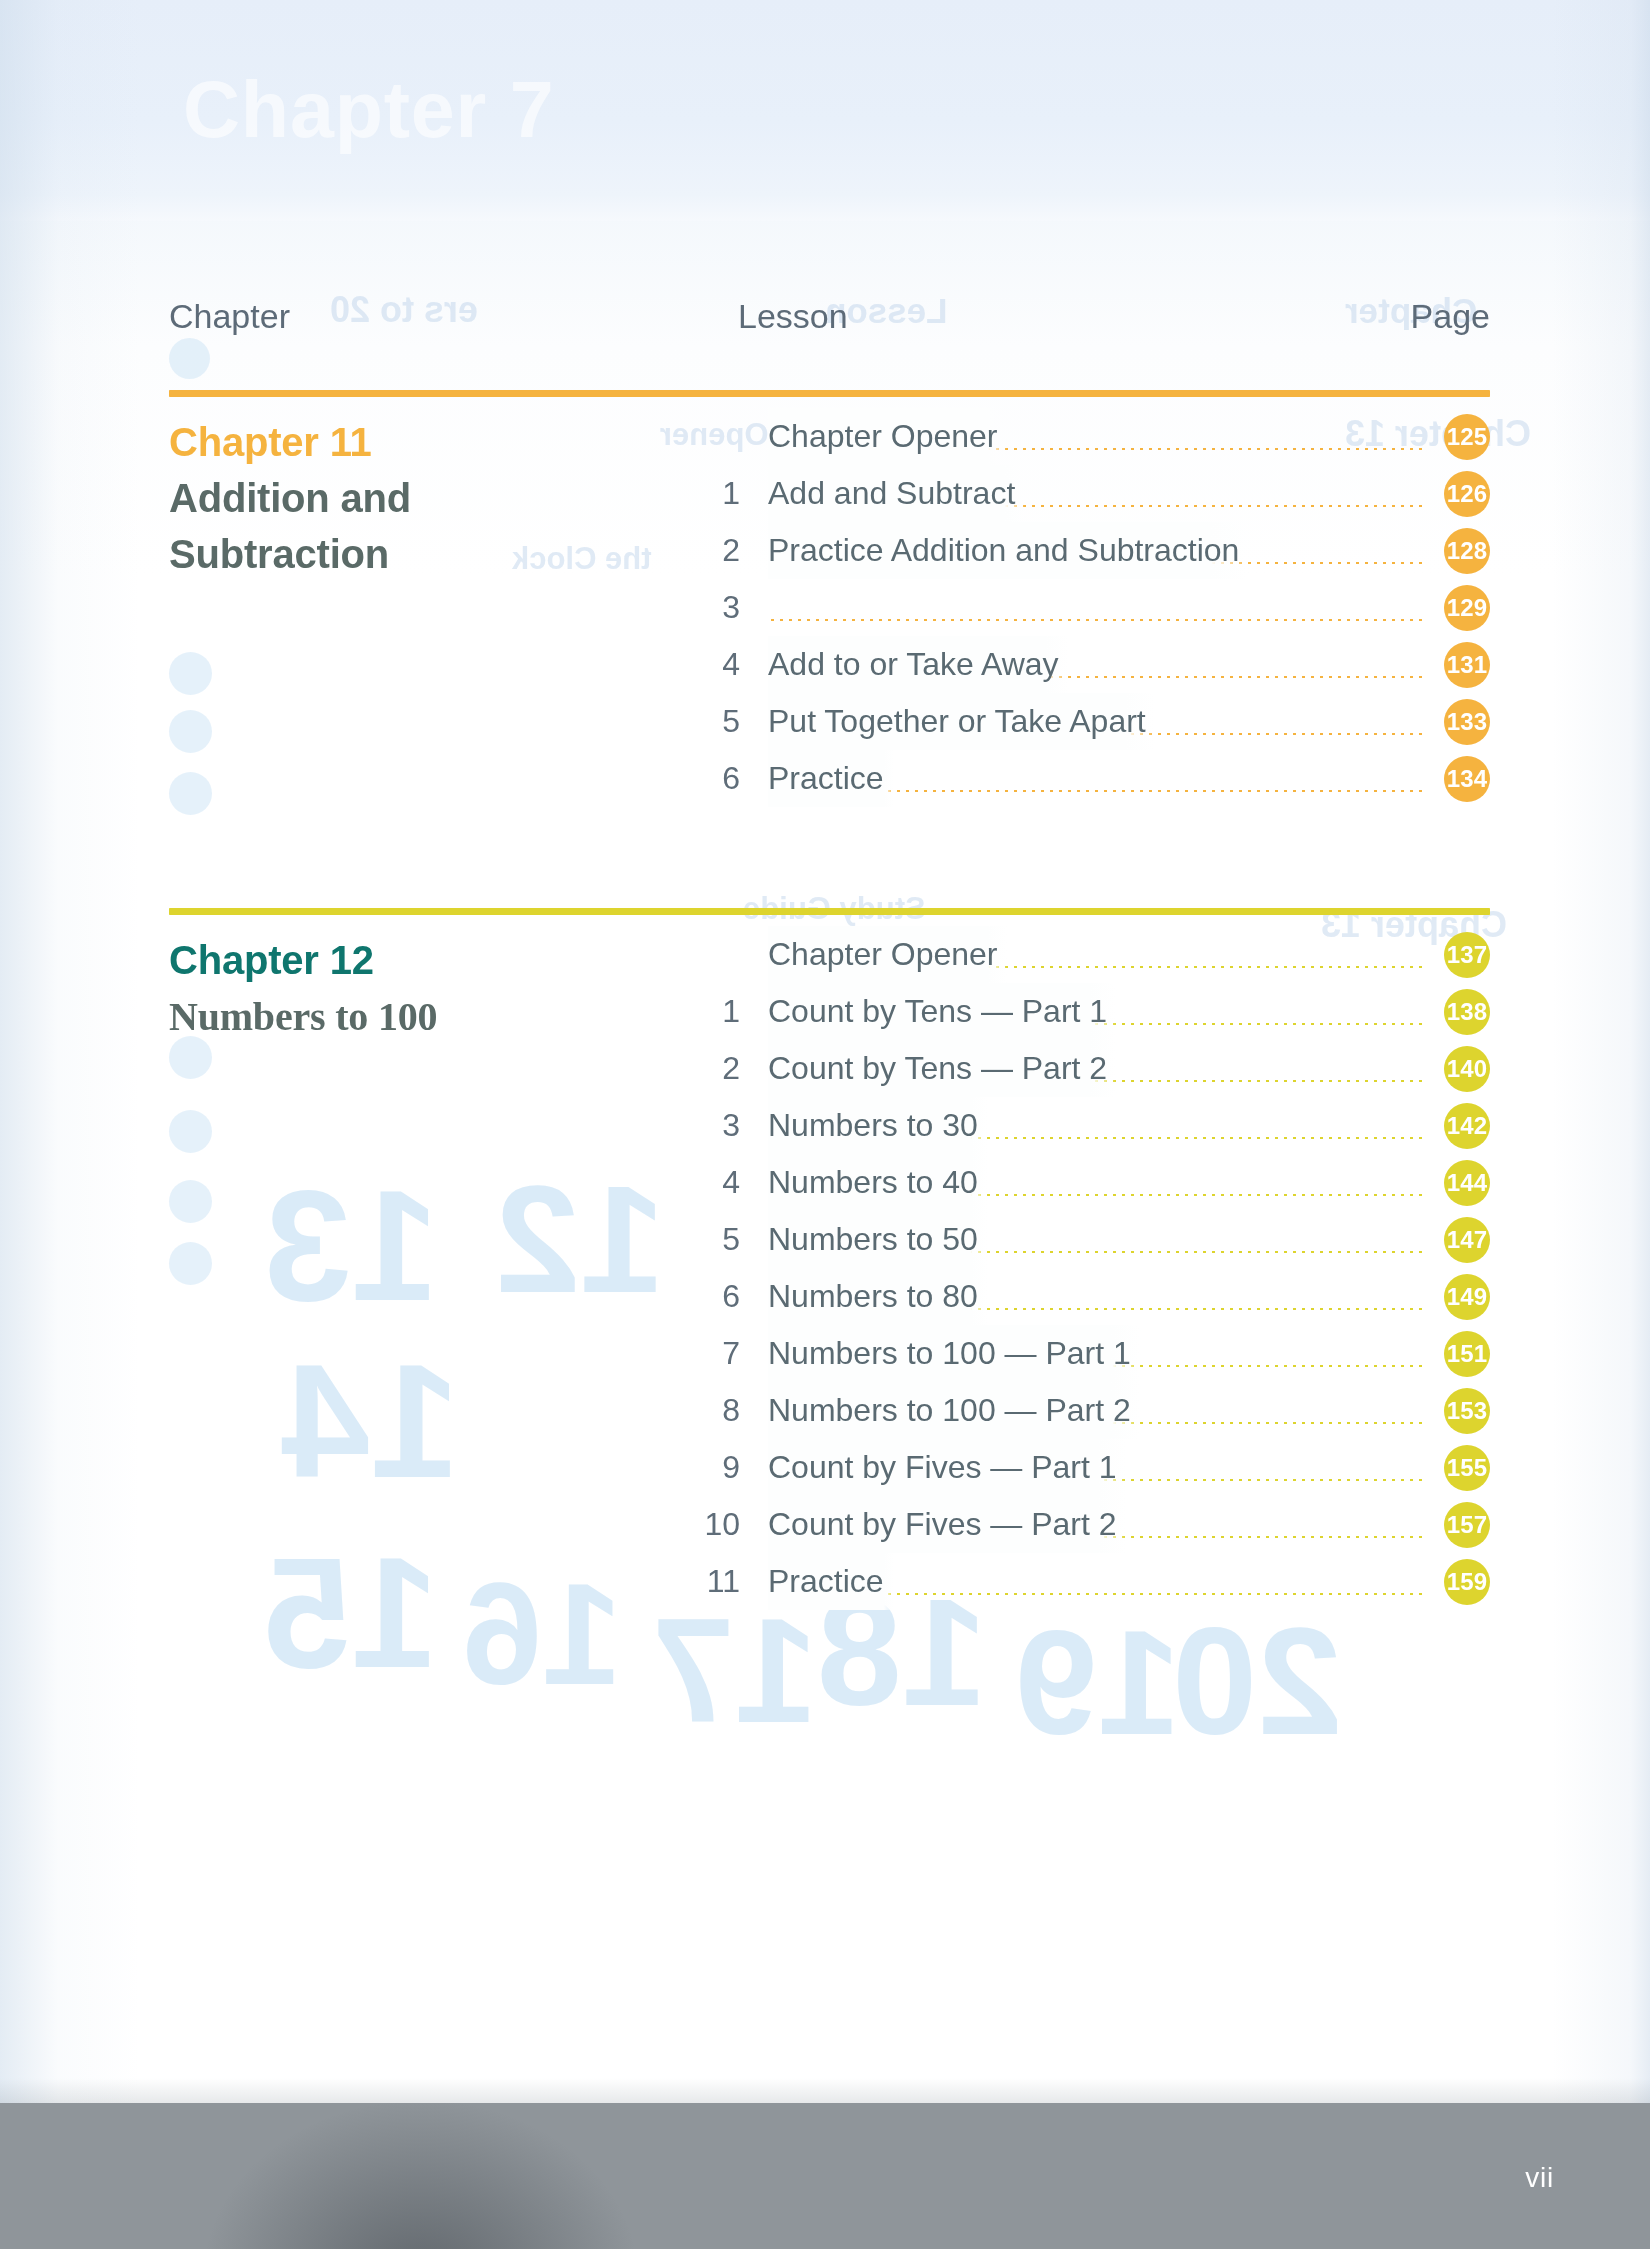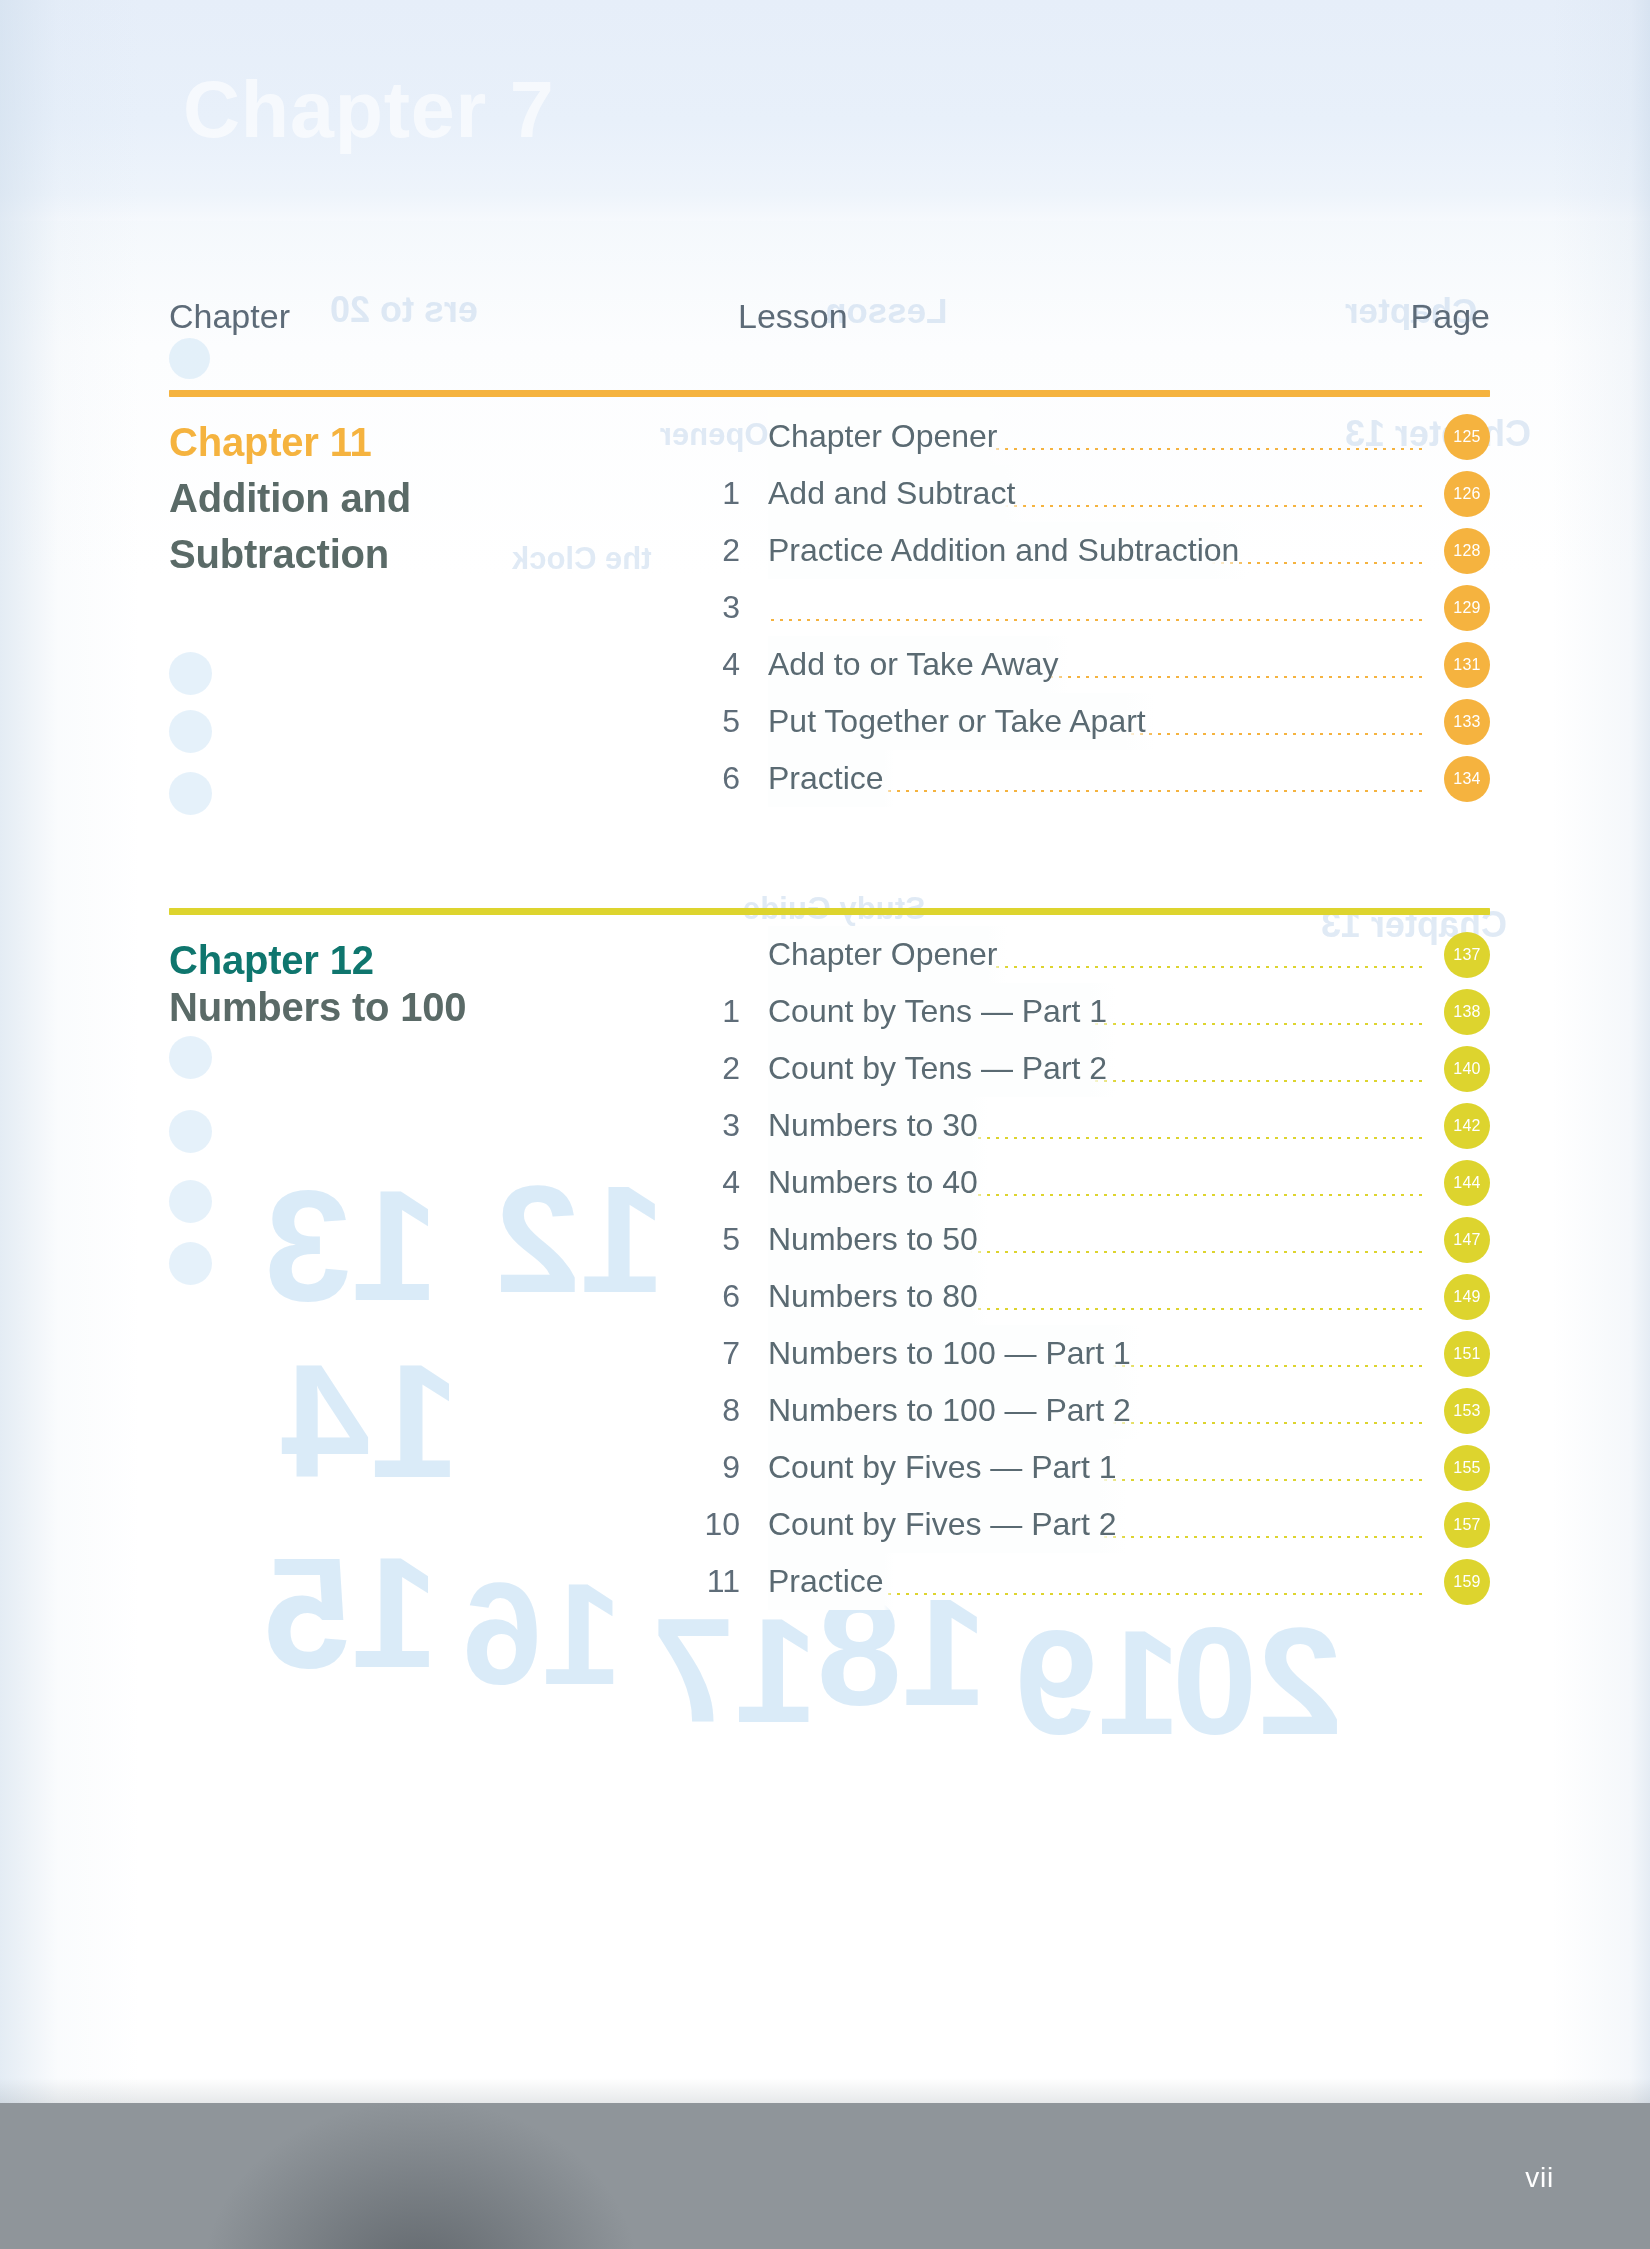--- a/index.html
+++ b/index.html
@@ -189,22 +189,22 @@
   }
   .badge {
     position: absolute;
     right: 0;
     top: 50%;
     transform: translateY(-50%);
     width: 46px;
     height: 46px;
     border-radius: 50%;
     color: #ffffff;
-    font-size: 16px;
-    font-weight: normal;
+    font-size: 24px;
+    font-weight: bold;
     display: flex;
     align-items: center;
     justify-content: center;
     z-index: 3;
     letter-spacing: 0.2px;
   }
 
   
   .footer-band {
     position: absolute;
@@ -336,21 +336,21 @@
               <span class="lesson-no">6</span>
               <span class="leader" style="background-image: radial-gradient(circle, rgb(245, 179, 63) 0px, rgb(245, 179, 63) 1.3px, rgba(0, 0, 0, 0) 1.4px);"></span>
               <span class="lesson-title" style="background: linear-gradient(90deg, rgb(253, 254, 254) 0%, rgb(253, 254, 254) 92%, rgba(253, 254, 254, 0) 100%);">Practice</span>
               <span class="badge" style="background: rgb(245, 179, 63);">134</span>
             </div>
           </div>
         </div>
         <div class="section" style="top: 908px;">
           <div class="rule" style="background: rgb(221, 212, 46);"></div>
           <div class="chapter-label" style="top: 23px; color: #0f766e;">Chapter 12</div>
-          <div class="chapter-name" style="top: 70px;">Numbers to 100</div>
+          <div class="chapter-name" style="top: 79px; font-family: Liberation Serif, serif;">Numbers to 100</div>
           <div class="lessons" style="top: 18px;">
             <div class="lesson-row" style="height: 57px;">
               <span class="lesson-no"></span>
               <span class="leader" style="background-image: radial-gradient(circle, rgb(221, 212, 46) 0px, rgb(221, 212, 46) 1.3px, rgba(0, 0, 0, 0) 1.4px);"></span>
               <span class="lesson-title" style="background: linear-gradient(90deg, rgb(253, 254, 254) 0%, rgb(253, 254, 254) 92%, rgba(253, 254, 254, 0) 100%);">Chapter Opener</span>
               <span class="badge" style="background: rgb(221, 212, 46);">137</span>
             </div>
             <div class="lesson-row" style="height: 57px;">
               <span class="lesson-no">1</span>
               <span class="leader" style="background-image: radial-gradient(circle, rgb(221, 212, 46) 0px, rgb(221, 212, 46) 1.3px, rgba(0, 0, 0, 0) 1.4px);"></span>

